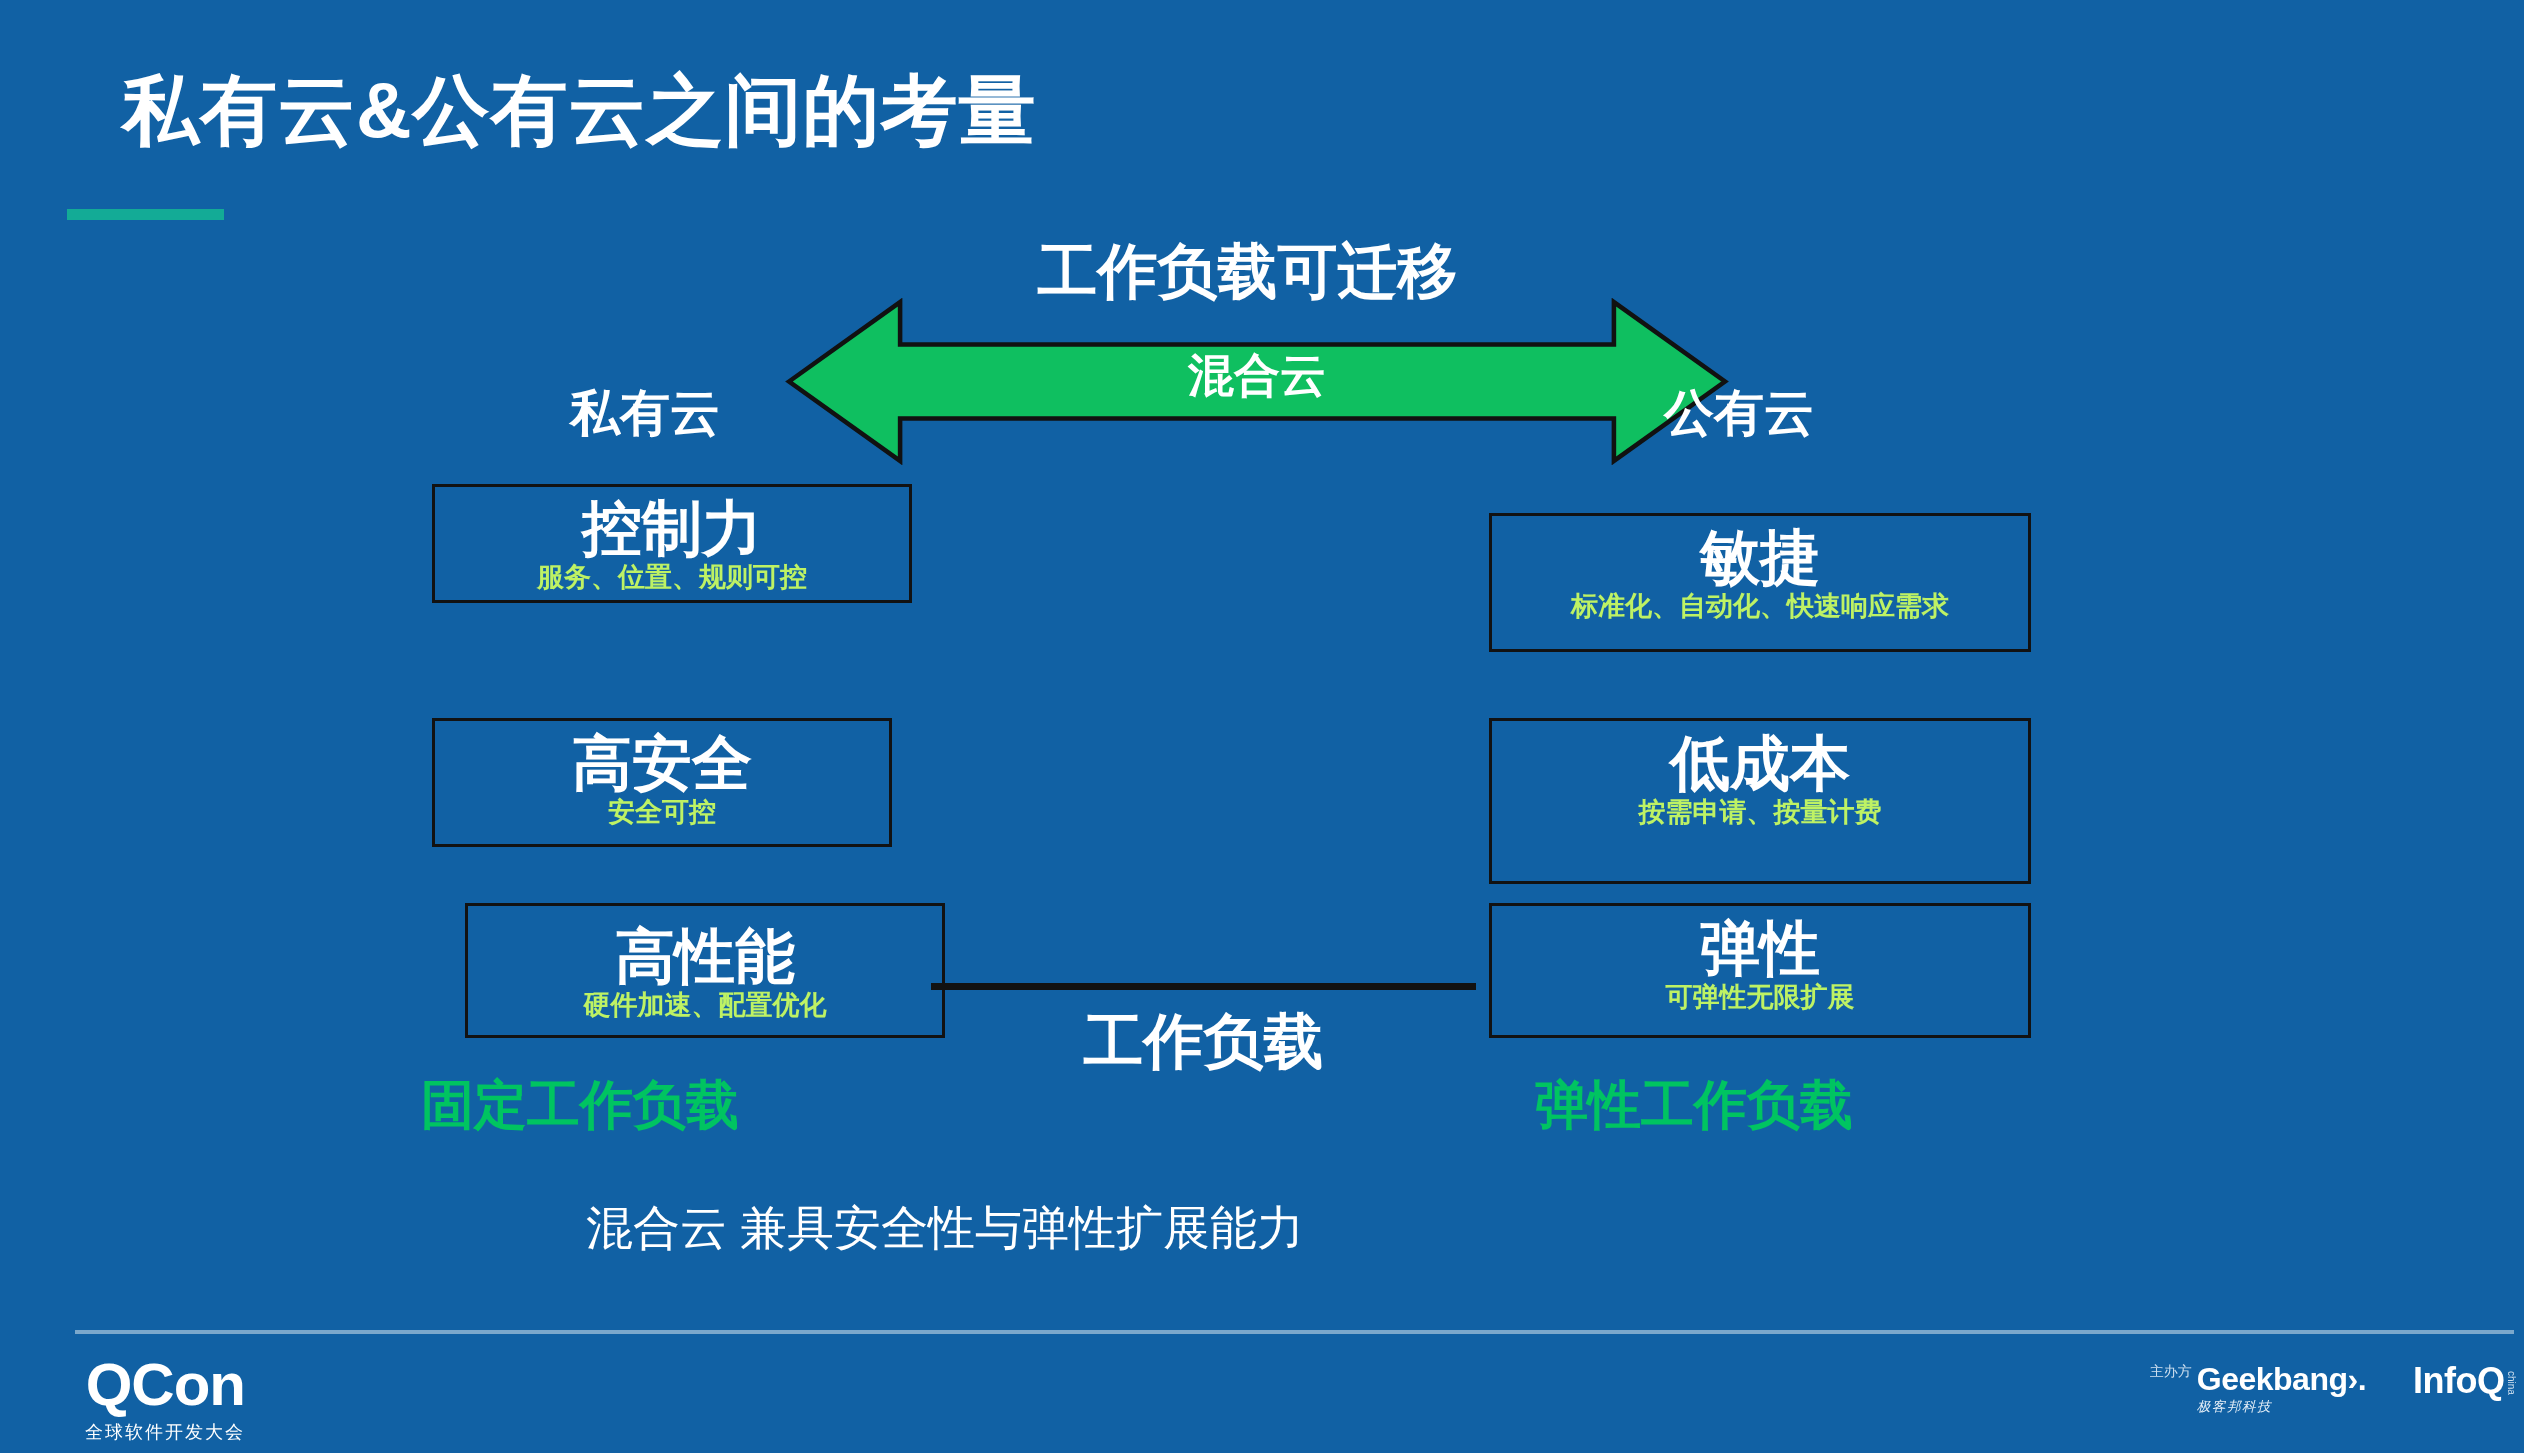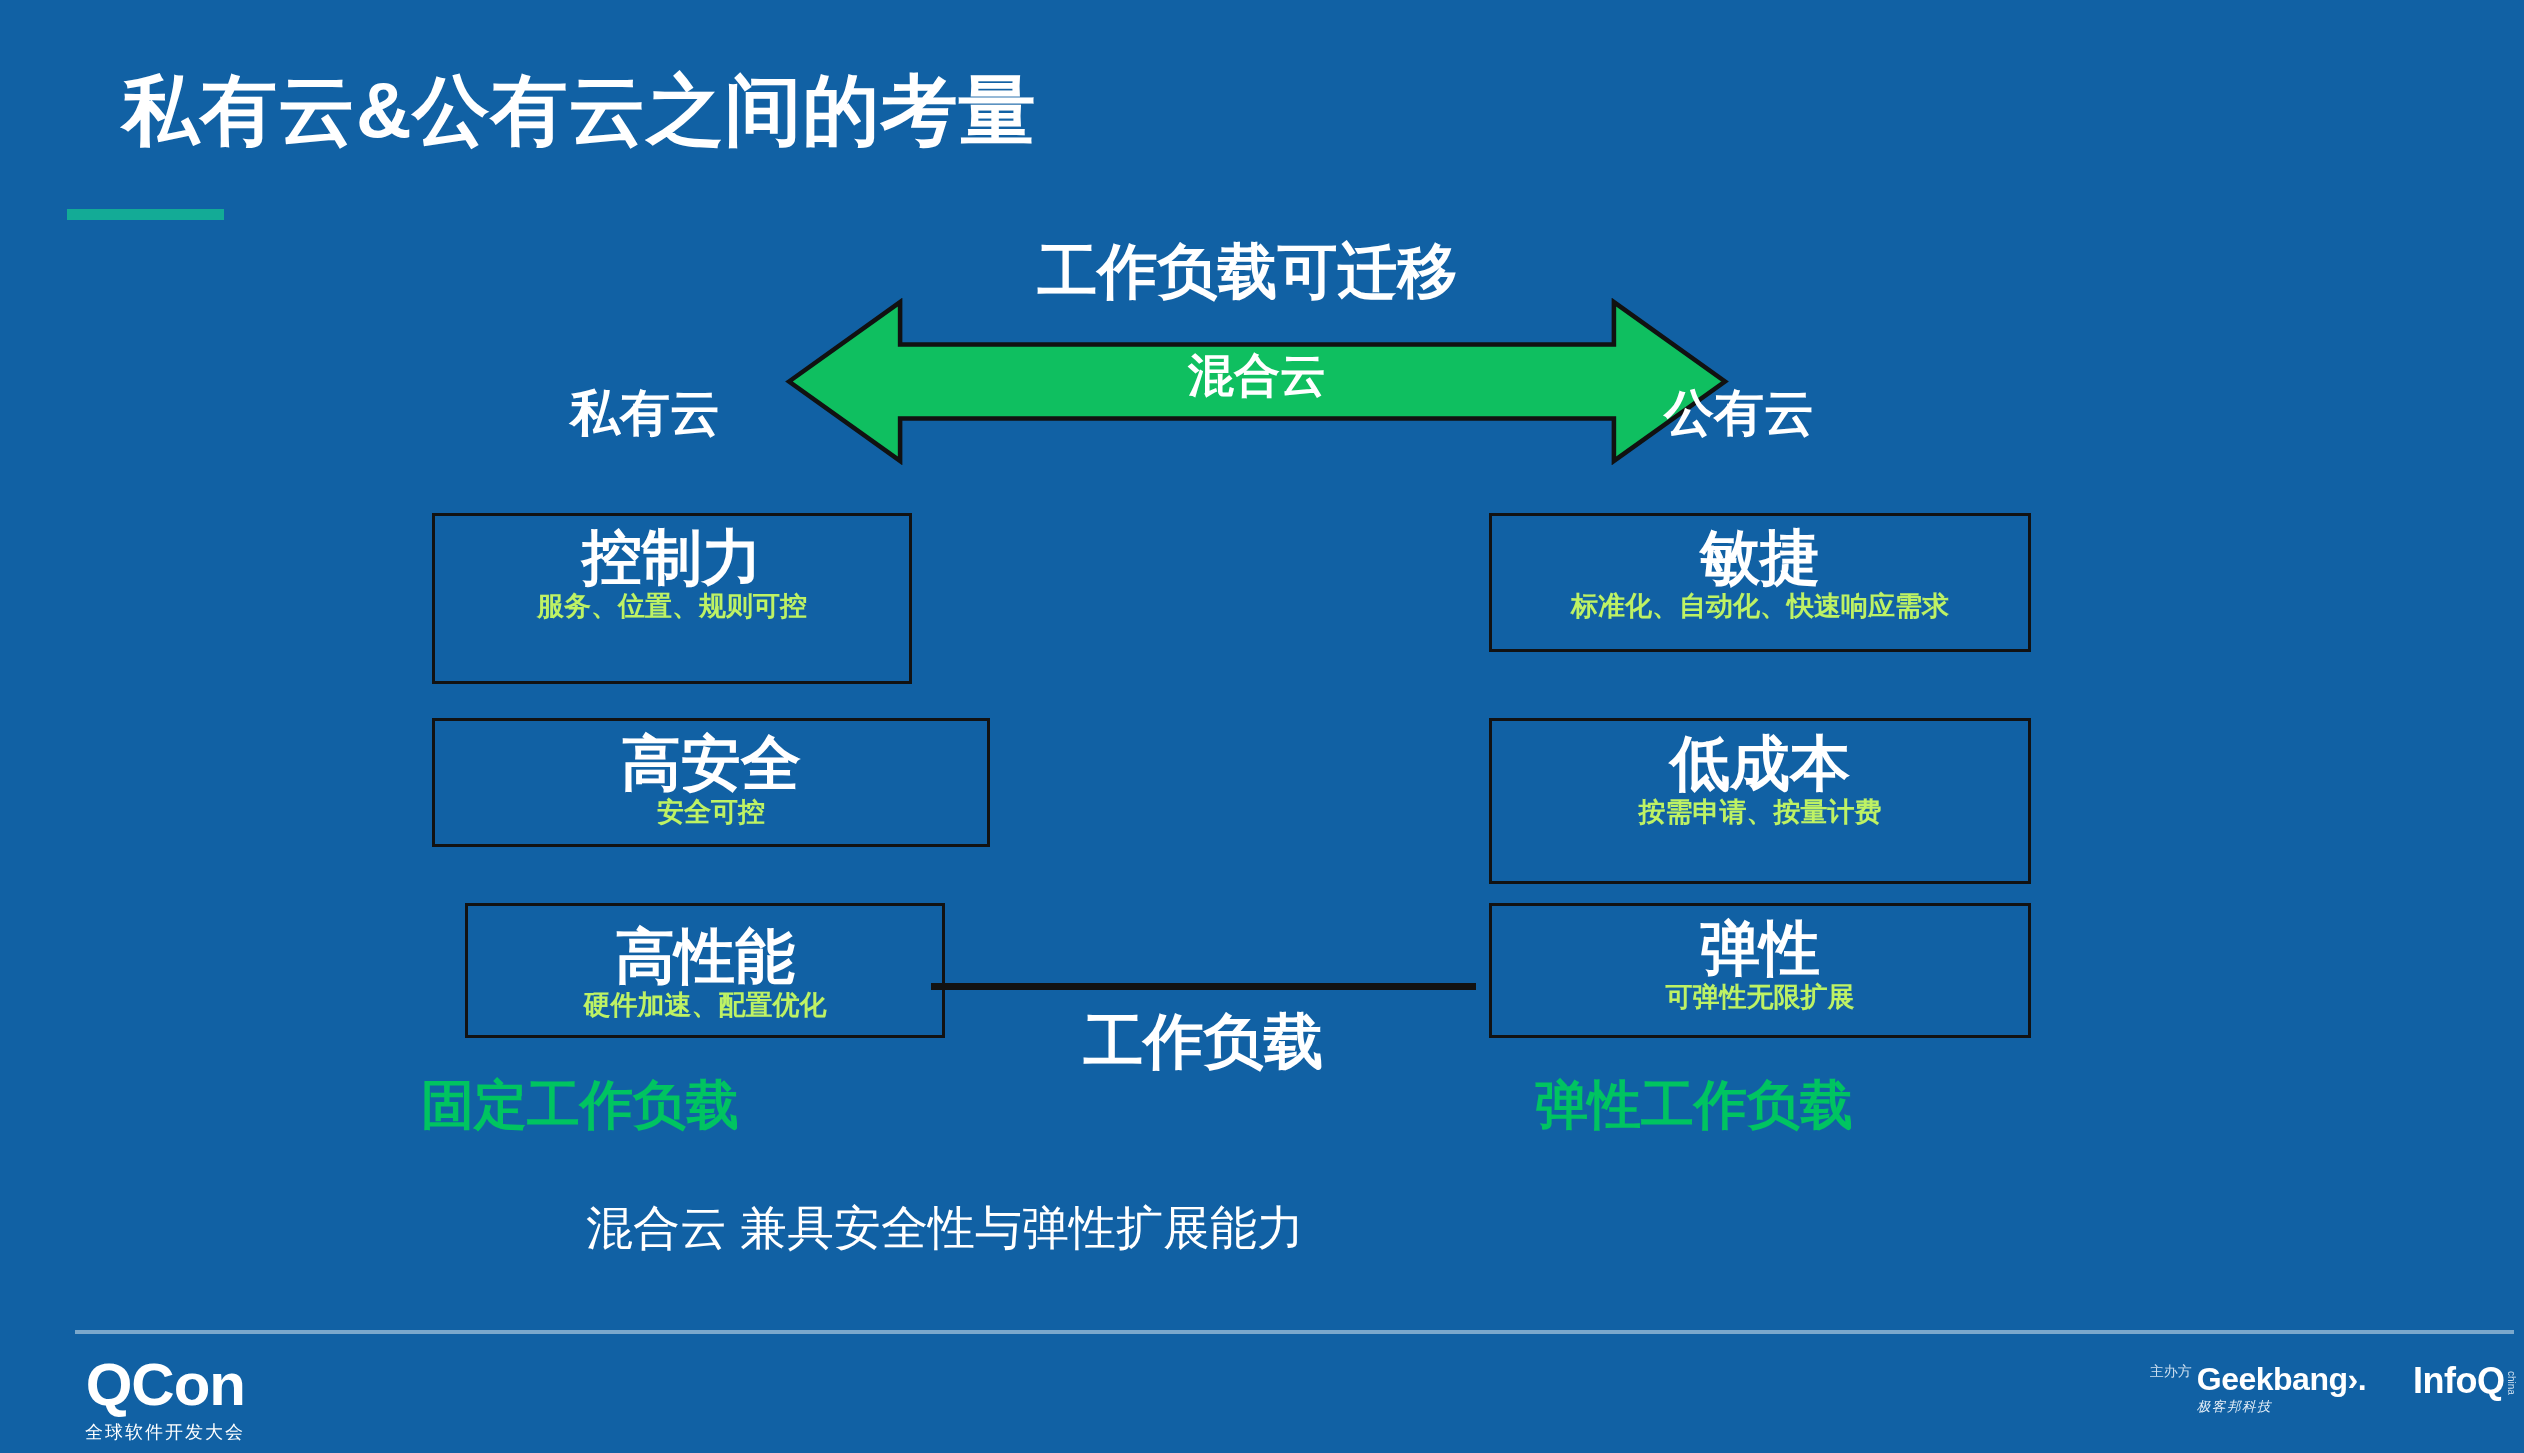--- a/index.html
+++ b/index.html
@@ -110,22 +110,22 @@
     font-size: 27px;
     font-weight: 700;
     color: #bef264;
     line-height: 1.1;
     white-space: nowrap;
     margin-top: 3px;
     font-family: Liberation Serif, serif;
   }
 
   
-  .box-l1 { left: 432px;  top: 513px; width: 480px; height: 171px; padding-top: 11px; }
-  .box-l2 { left: 432px;  top: 718px; width: 558px; height: 129px; padding-top: 12px; }
+  .box-l1 { left: 432px;  top: 484px; width: 480px; height: 119px; padding-top: 11px; }
+  .box-l2 { left: 432px;  top: 718px; width: 460px; height: 129px; padding-top: 12px; }
   .box-l3 { left: 432px;  top: 903px; width: 480px; height: 135px; padding-top: 20px; margin-left: 33px; }
   
   .box-r1 { left: 1489px; top: 513px; width: 542px; height: 139px; padding-top: 11px; align-items: center; }
   .box-r2 { left: 1489px; top: 718px; width: 542px; height: 166px; padding-top: 12px; }
   .box-r3 { left: 1489px; top: 903px; width: 542px; height: 135px; padding-top: 12px; }
 
   
   .workload-line {
     position: absolute;
     left: 931px;

